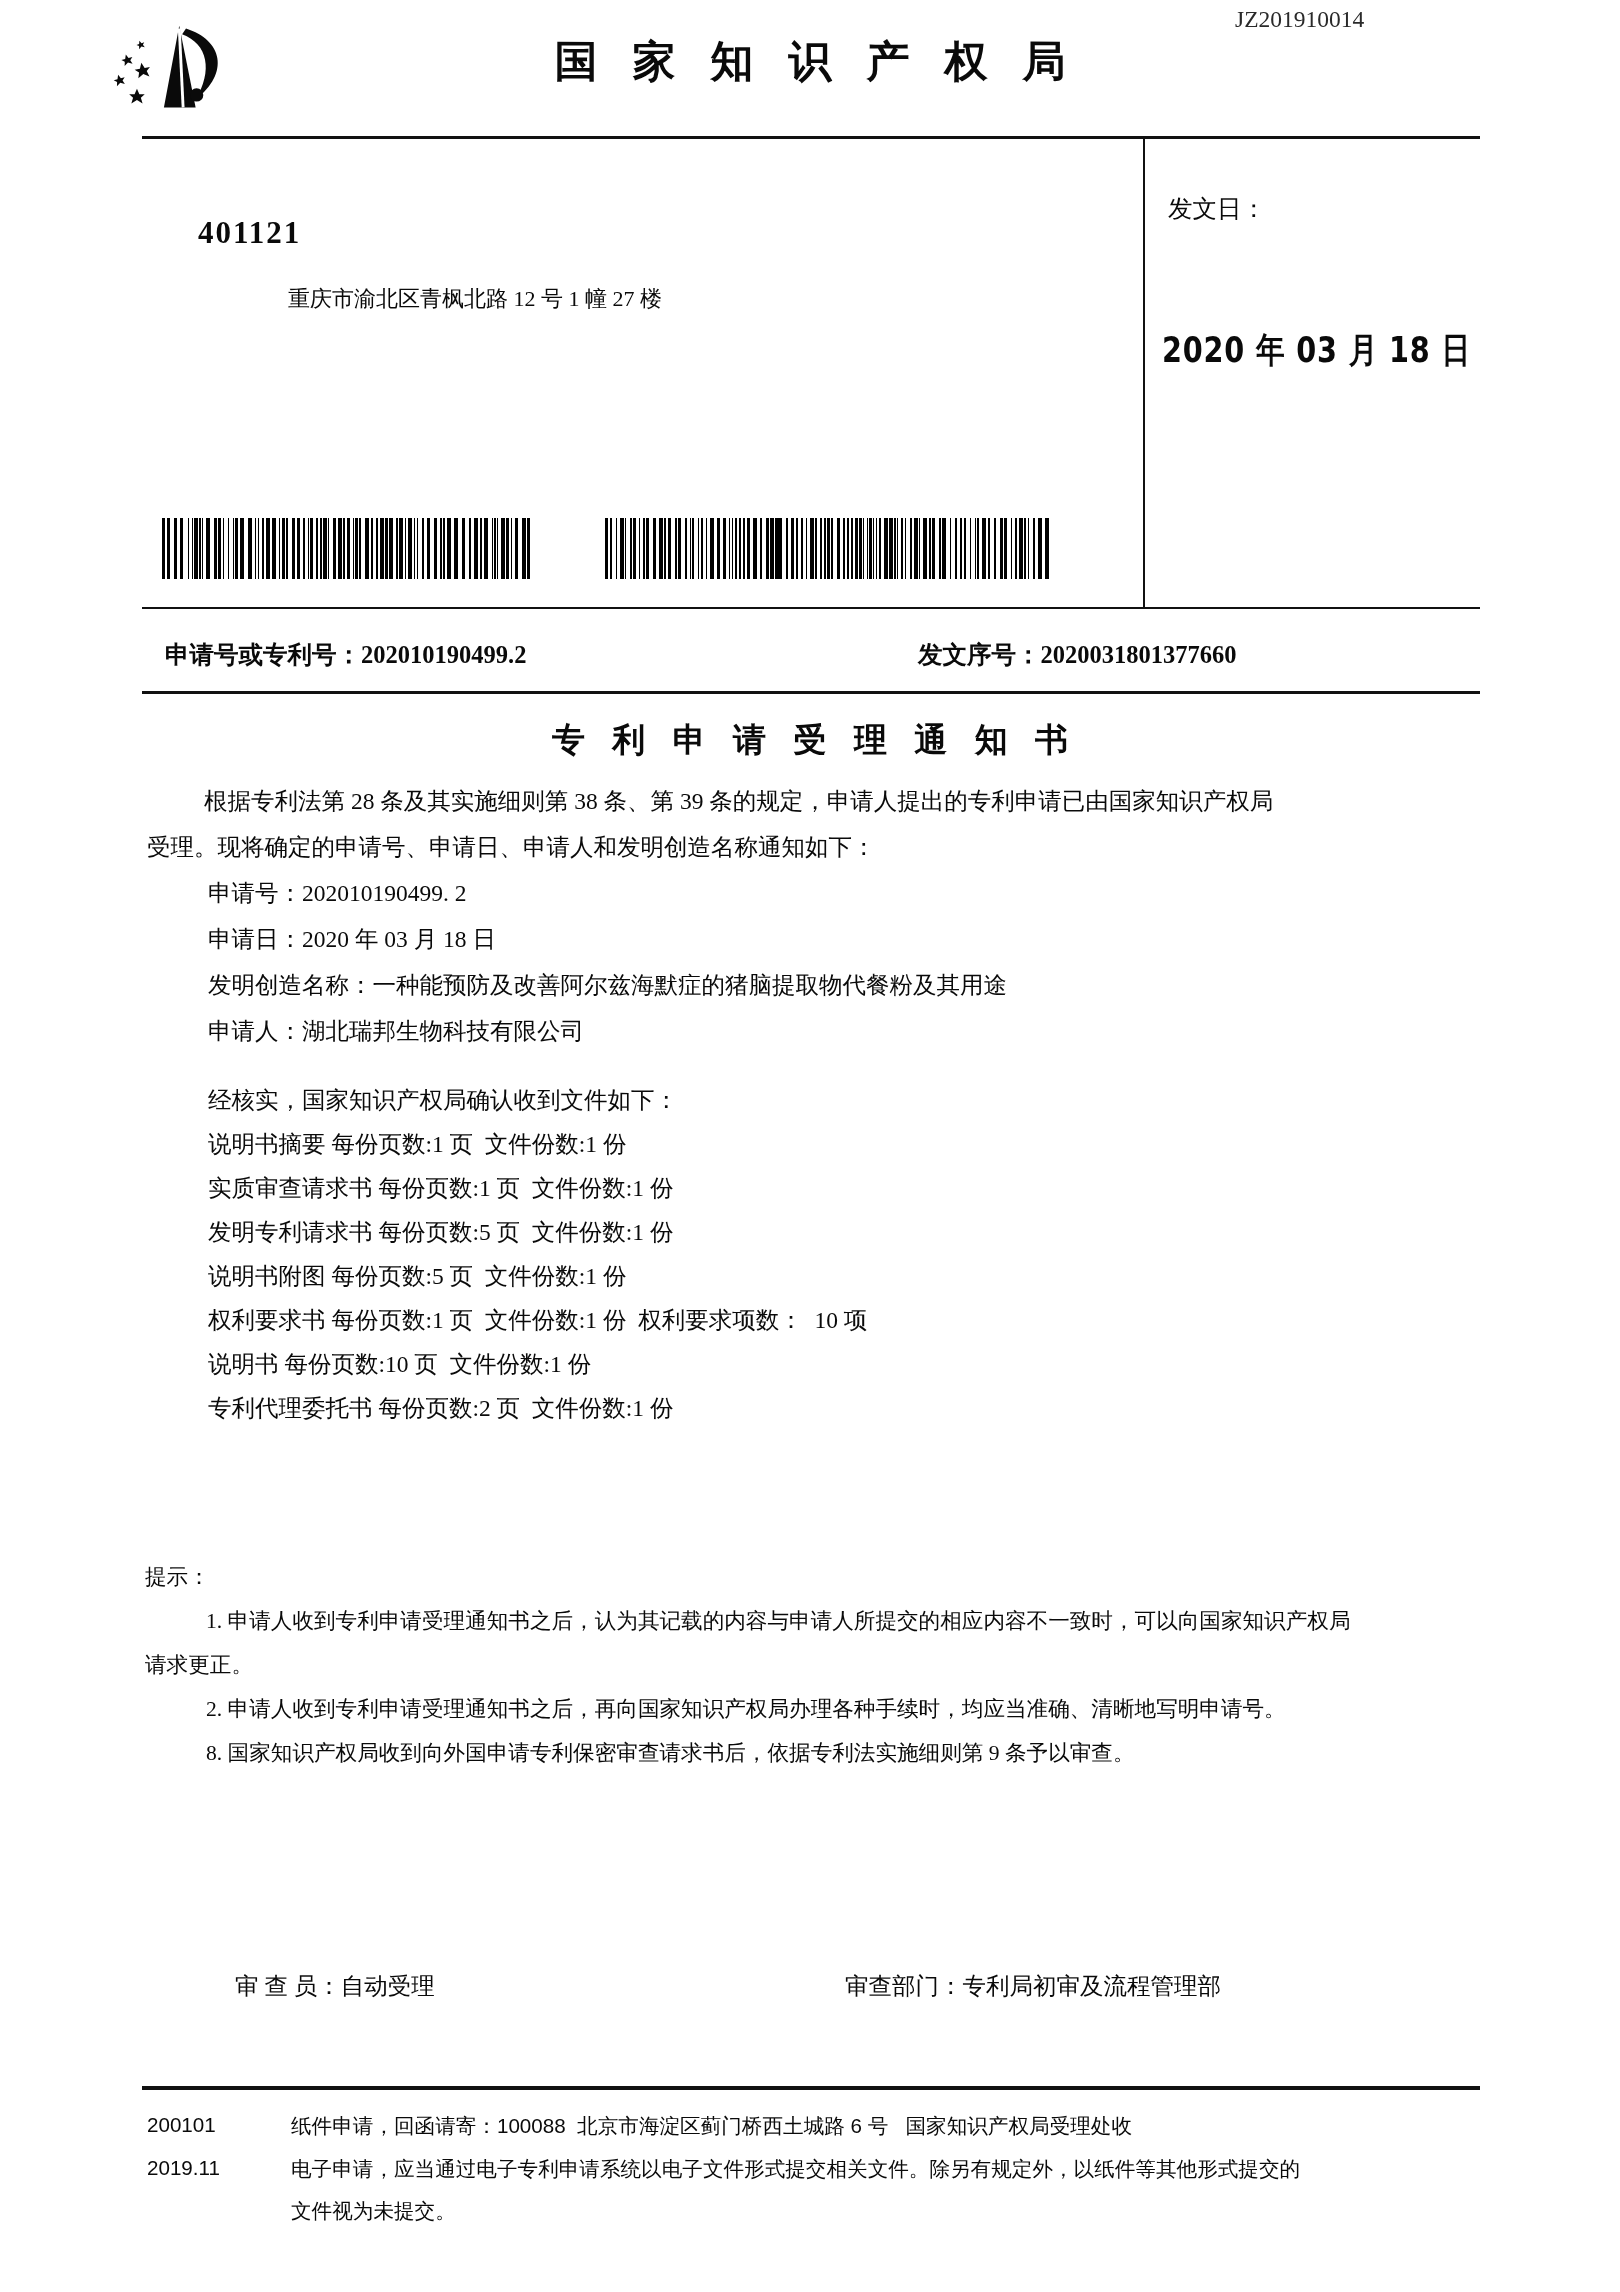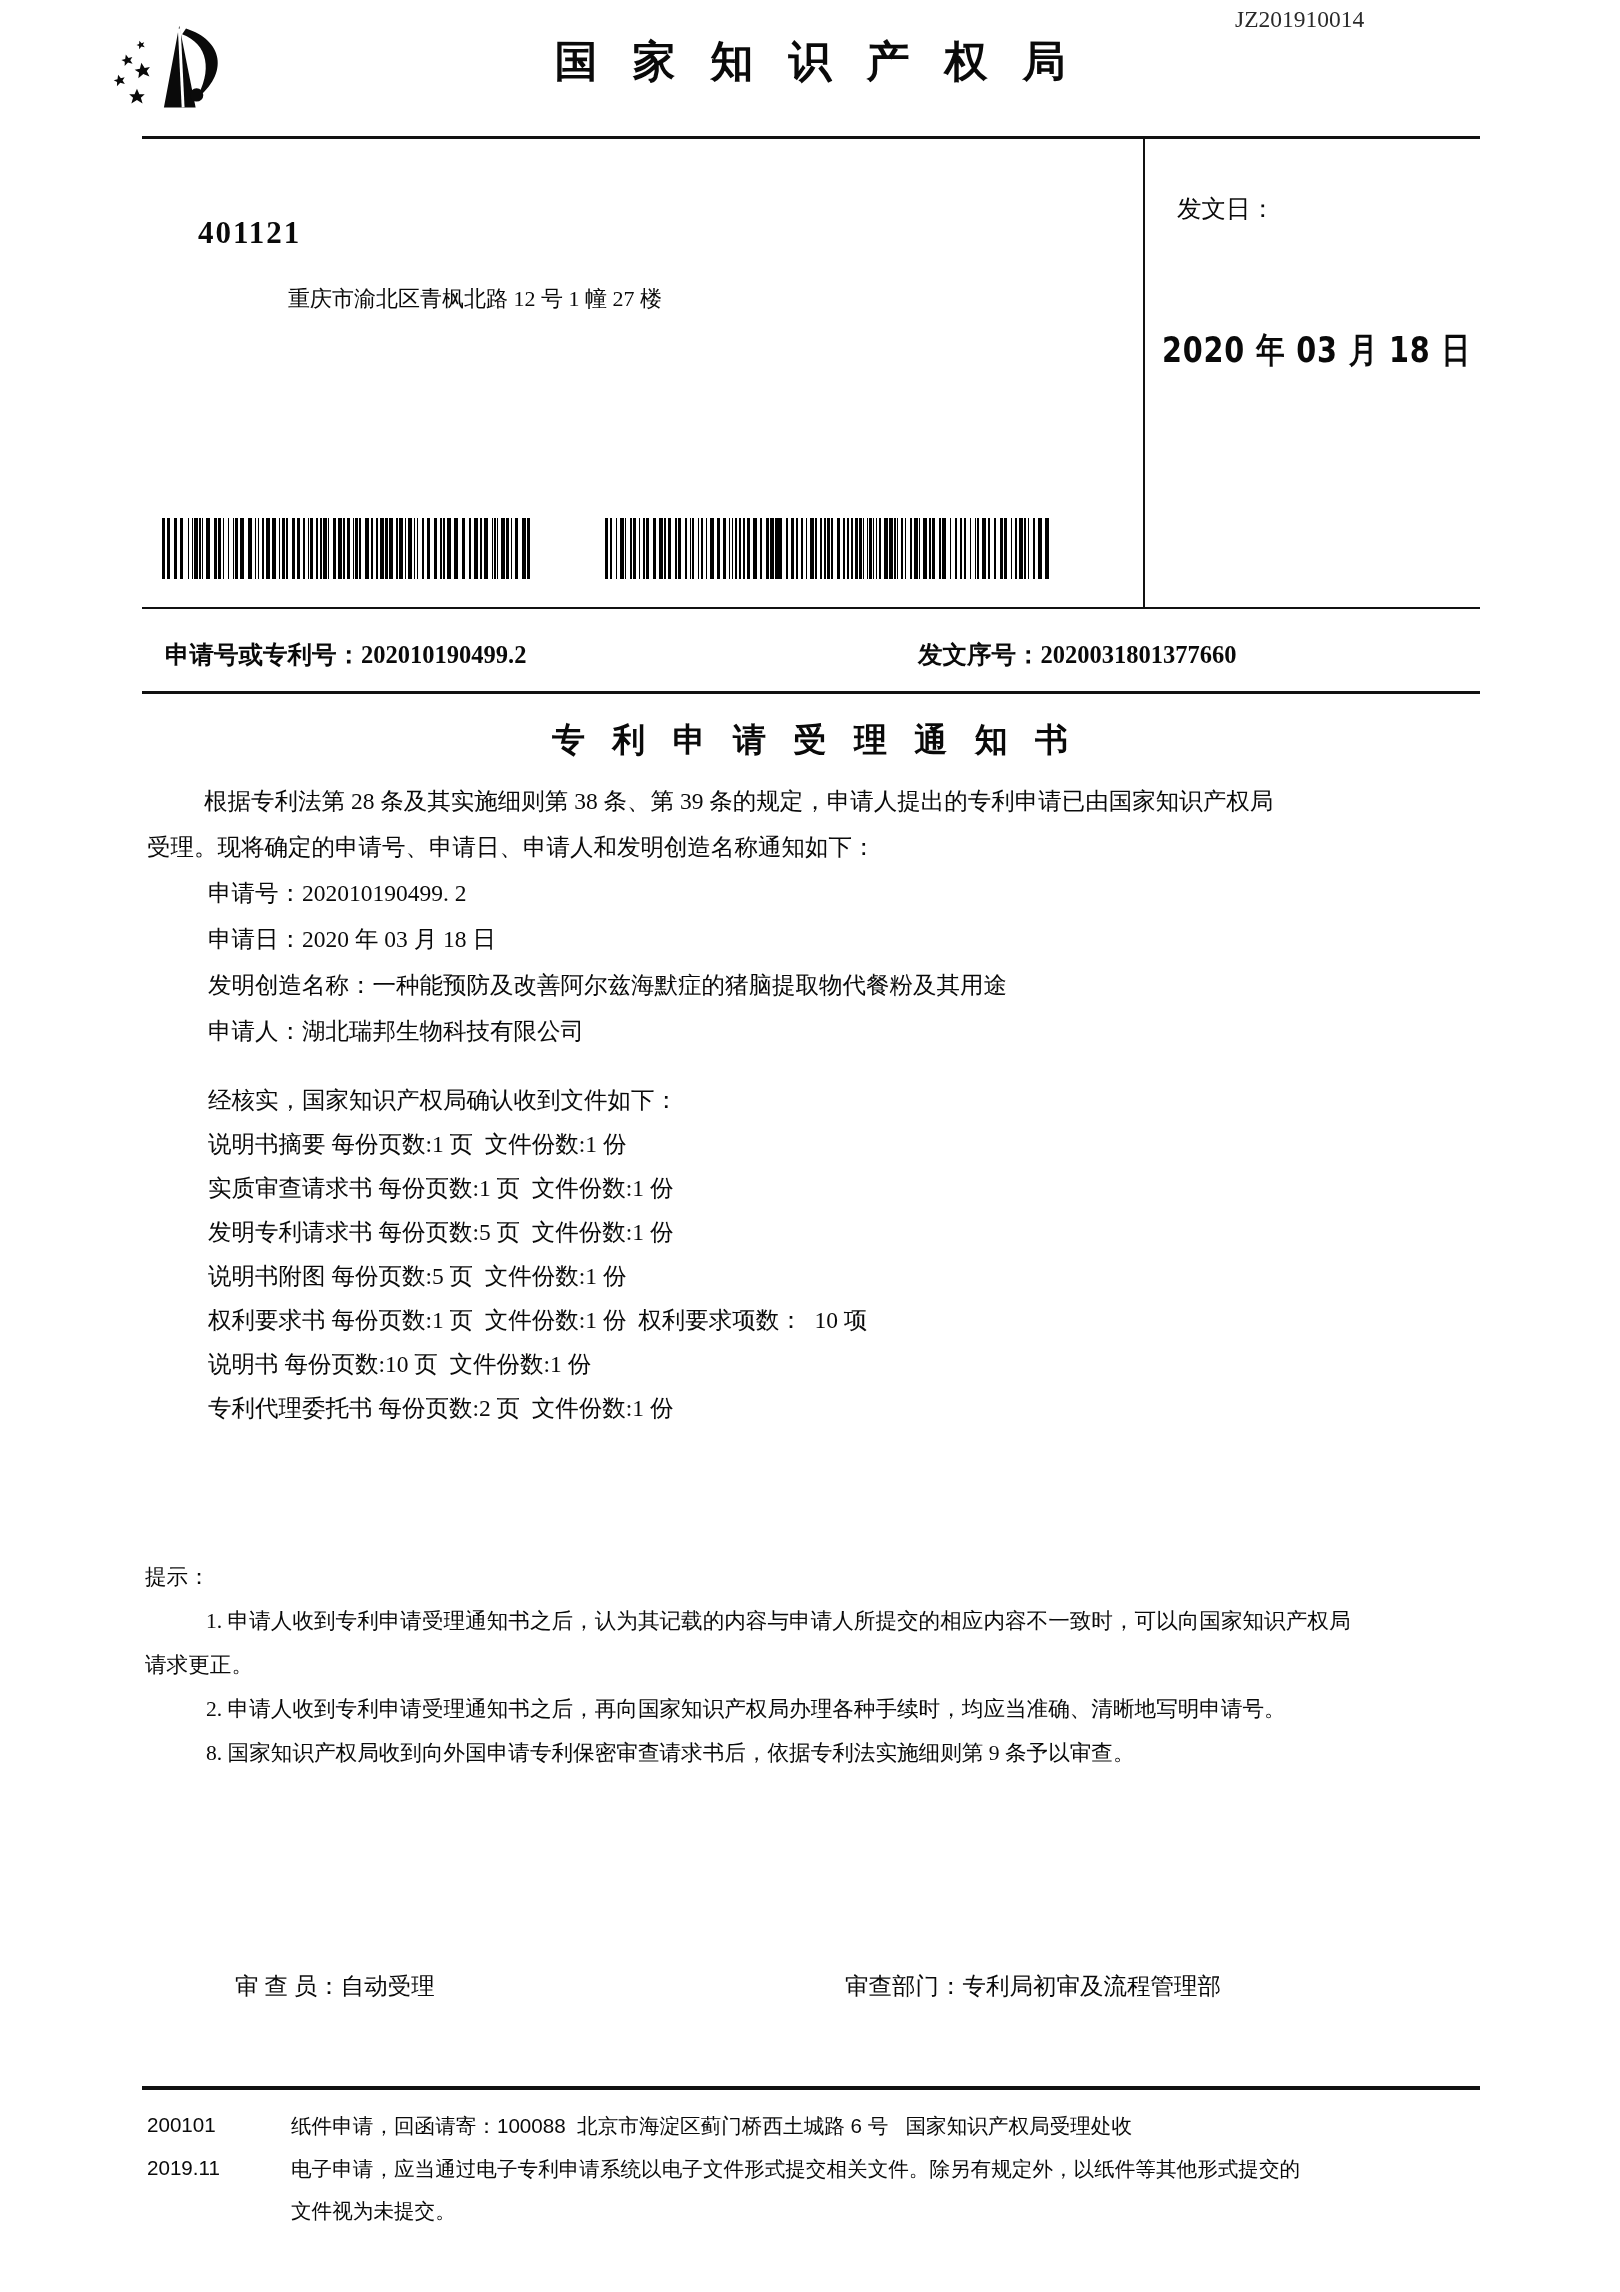--- a/index.html
+++ b/index.html
@@ -18,21 +18,21 @@
   .hr1{left:142px;top:136px;width:1338px;height:2.9px;}
   .vline{left:1143px;top:136px;width:2px;height:473px;}
   .hr2{left:142px;top:607px;width:1338px;height:2px;}
   .hr3{left:142px;top:691px;width:1338px;height:2.9px;}
   .hr4{left:142px;top:2086px;width:1338px;height:3.9px;}
   
   .postcode{left:198px;top:192px;font-size:31px;font-weight:bold;letter-spacing:2px;margin-top:23px;}
   .addr1{left:288px;top:276px;font-size:22px;margin-top:8px;}
   .addr2{left:190px;top:320px;font-size:24.5px;}
   
-  .issue-label{left:1168px;top:192px;font-size:24.5px;margin-left:9px;}
+  .issue-label{left:1168px;top:192px;font-size:24.5px;}
   .issue-date{left:1162px;top:327px;font-size:35px;font-weight:bold;
     font-family:"DejaVu Sans","Liberation Sans",sans-serif;
     transform:scaleX(.82);transform-origin:left top;letter-spacing:1px;}
   
   .barcode{position:absolute;top:518px;height:61px;}
   .bc1{left:162px;width:370px;}
   .bc2{left:605px;width:448px;}
   .barcode span{position:absolute;top:0;bottom:0;background:#000;}
   
   .num-app{left:165px;top:638px;font-size:24.5px;font-weight:bold;}

